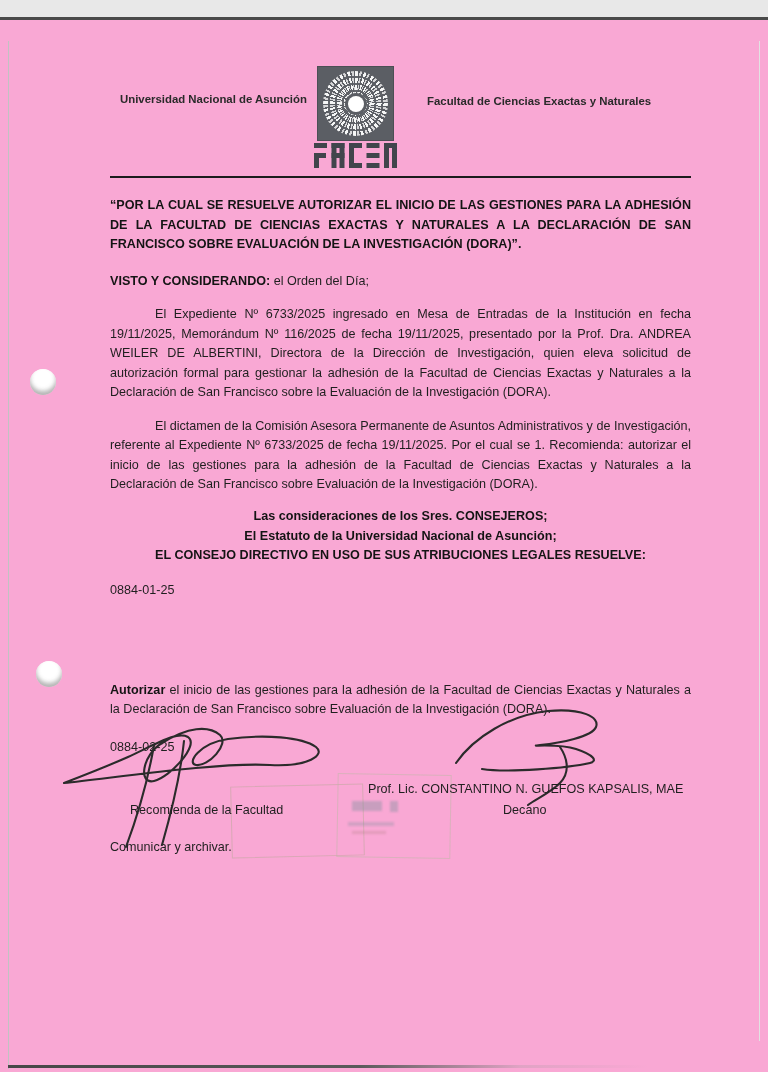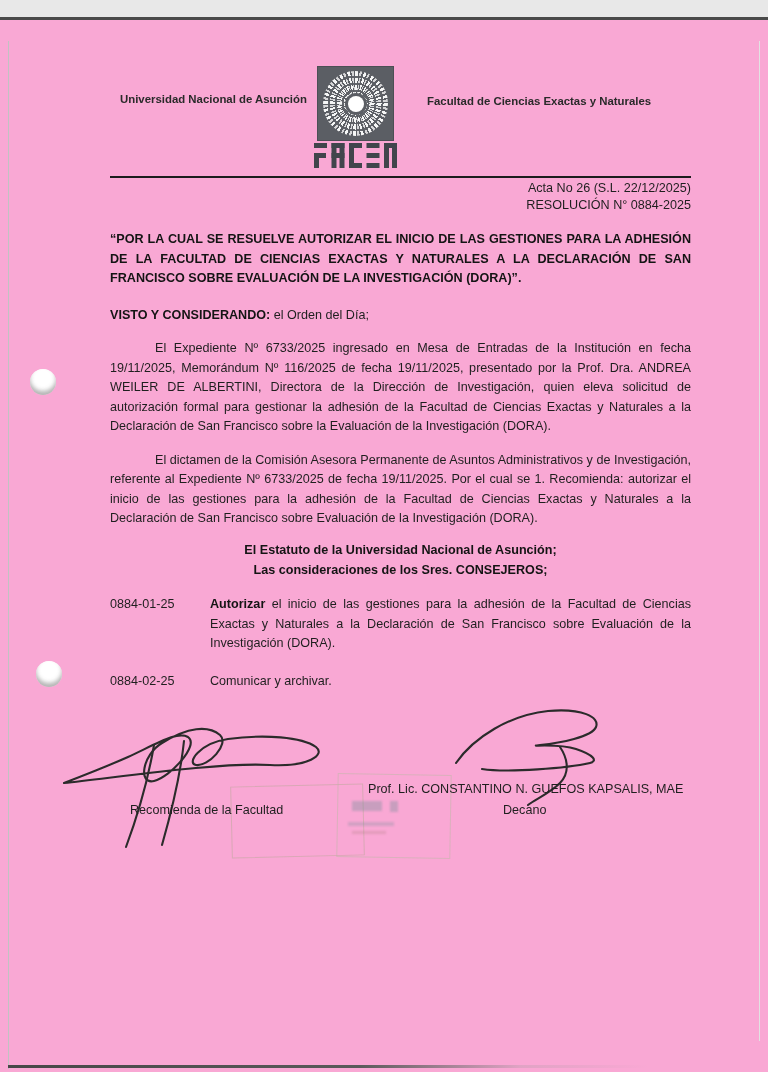--- a/index.html
+++ b/index.html
@@ -37,21 +37,21 @@
   .rule{position:absolute;left:110px;top:159px;width:581px;height:2px;background:#1c1c1c;}
 
   
   .content{position:absolute;left:110px;top:163px;width:581px;font-size:12.6px;line-height:19.5px;color:#1f1f1f;}
   .meta{text-align:right;font-size:12.6px;line-height:17px;}
   .doc-title{margin-top:16px;font-weight:bold;text-align:justify;color:#141414;}
   .visto{margin-top:17px;}
   .visto b{color:#141414;}
   .para{margin-top:14px;text-align:justify;text-indent:45px;}
   .centered-block{margin-top:11px;text-align:center;font-weight:bold;color:#141414;}
-  .res-item{margin-top:15px;display:flex;}
+  .res-item{margin-top:15px;display:flex;flex-direction:column;}
   .res-item + .res-item{margin-top:18px;}
   .res-code{width:100px;flex:0 0 100px;}
   .res-text{flex:1;text-align:justify;}
   .res-text b{color:#141414;}
 
   
   .sig-svg{position:absolute;pointer-events:none;}
   .sig-left-svg{left:50px;top:698px;}
   .sig-right-svg{left:448px;top:686px;}
   .sig-name{position:absolute;font-size:12.6px;color:#1f1f1f;white-space:nowrap;}
@@ -115,37 +115,34 @@
 
       <rect x="70" y="0" width="13" height="5"></rect>
         <rect x="70" y="0" width="5" height="25"></rect>
         <rect x="78" y="0" width="5" height="25"></rect>
     </svg>
   </div>
 
   <div class="rule"></div>
 
   <div class="content">
-    <div class="meta">
-      <div>Acta No 26 (S.L. 22/12/2025)</div>
-      <div>RESOLUCIÓN N° 0884-2025</div>
-    </div>
 
     <div class="doc-title">“POR LA CUAL SE RESUELVE AUTORIZAR EL INICIO DE LAS GESTIONES PARA LA ADHESIÓN DE LA FACULTAD DE CIENCIAS EXACTAS Y NATURALES A LA DECLARACIÓN DE SAN FRANCISCO SOBRE EVALUACIÓN DE LA INVESTIGACIÓN (DORA)”.</div>
 
     <div class="visto">
       <b>VISTO Y CONSIDERANDO:</b><span> el Orden del Día;</span>
     </div>
 
     <p class="para">El Expediente Nº 6733/2025 ingresado en Mesa de Entradas de la Institución en fecha 19/11/2025, Memorándum Nº 116/2025 de fecha 19/11/2025, presentado por la Prof. Dra. ANDREA WEILER DE ALBERTINI, Directora de la Dirección de Investigación, quien eleva solicitud de autorización formal para gestionar la adhesión de la Facultad de Ciencias Exactas y Naturales a la Declaración de San Francisco sobre la Evaluación de la Investigación (DORA).</p>
     <p class="para">El dictamen de la Comisión Asesora Permanente de Asuntos Administrativos y de Investigación, referente al Expediente Nº 6733/2025 de fecha 19/11/2025. Por el cual se  1. Recomienda: autorizar el inicio de las gestiones para la adhesión de la Facultad de Ciencias Exactas y Naturales a la Declaración de San Francisco sobre Evaluación de la Investigación (DORA).</p>
 
     <div class="centered-block">
+      <div>Las consideraciones de los Sres. CONSEJEROS;</div>
       <div>El Estatuto de la Universidad Nacional de Asunción;</div>
-      <div>Las consideraciones de los Sres. CONSEJEROS;</div>
+      <div>EL CONSEJO DIRECTIVO EN USO DE SUS ATRIBUCIONES LEGALES RESUELVE:</div>
     </div>
 
     <div class="res-item">
       <div class="res-code">0884-01-25</div>
       <div class="res-text"><b>Autorizar</b><span> el inicio de las gestiones para la adhesión de la Facultad de Ciencias Exactas y Naturales a la Declaración de San Francisco sobre Evaluación de la Investigación (DORA).</span></div>
     </div>
 
     <div class="res-item">
       <div class="res-code">0884-02-25</div>
       <div class="res-text"><b></b><span>Comunicar y archivar.</span></div>

